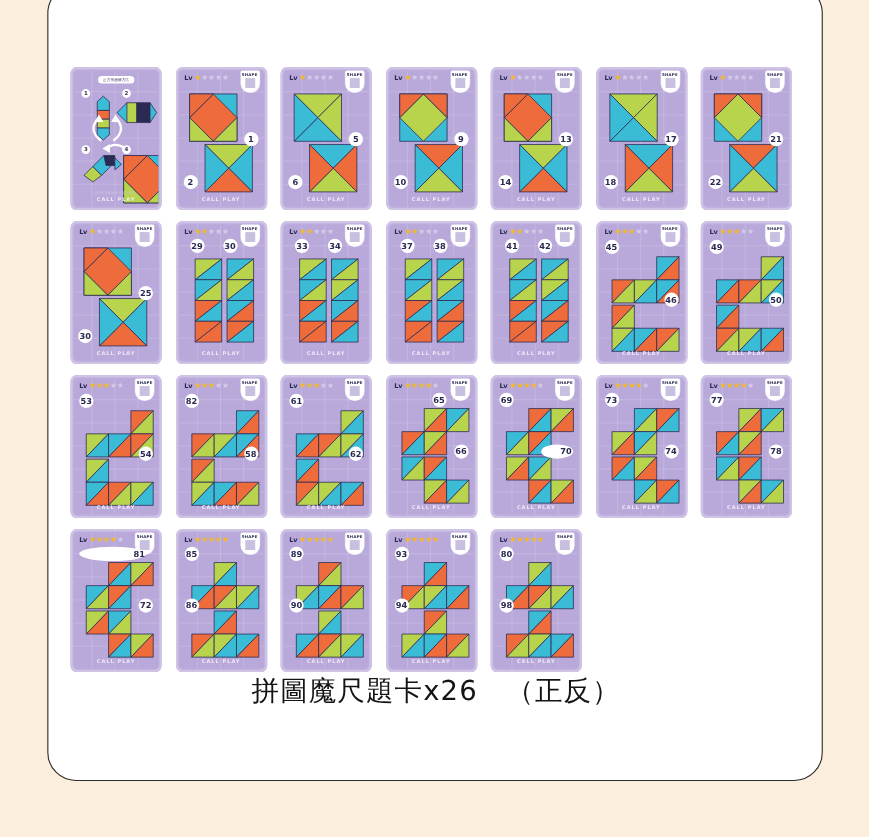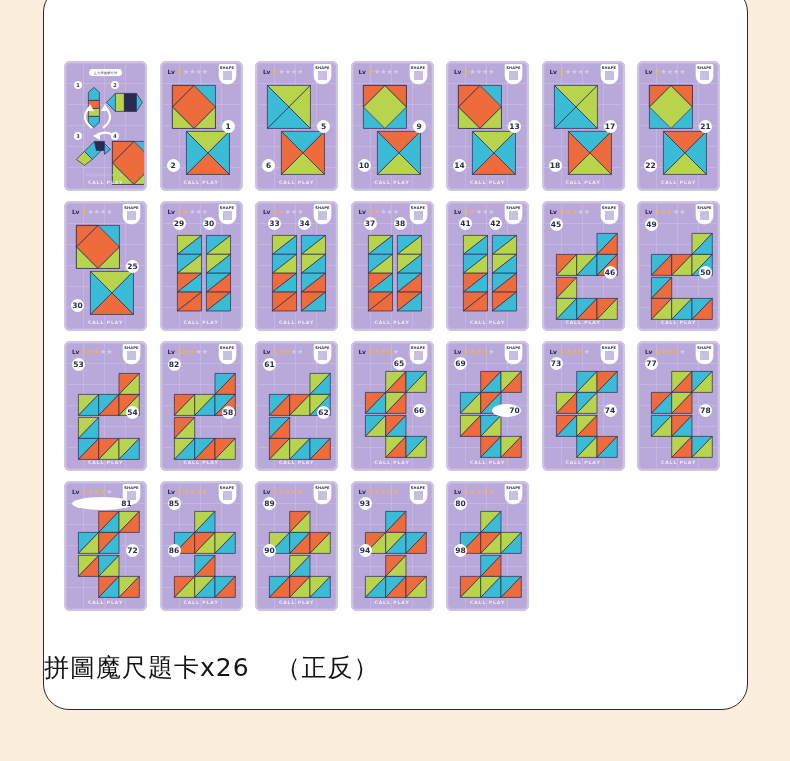--- a/index.html
+++ b/index.html
@@ -128,21 +128,21 @@
   }
   .step-num{
     position:absolute;width:8px;height:8px;border-radius:50%;
     background:#fff;color:#3a3358;font-size:5px;font-weight:bold;
     display:flex;align-items:center;justify-content:center;z-index:6;
     font-family:"DejaVu Sans",sans-serif;
   }
   .arrow{position:absolute;z-index:5;}
 
   .bottom-caption{
-    position:absolute;left:0;top:664px;width:705px;
+    position:absolute;left:0;top:624px;width:705px;text-align:center;
     font-size:25px;color:#141414;letter-spacing:1px;
     font-family:"DejaVu Sans","Liberation Sans",sans-serif;
   }
 </style>
 </head>
 <body>
 
 <div id="root">
   <div class="panel">
 

